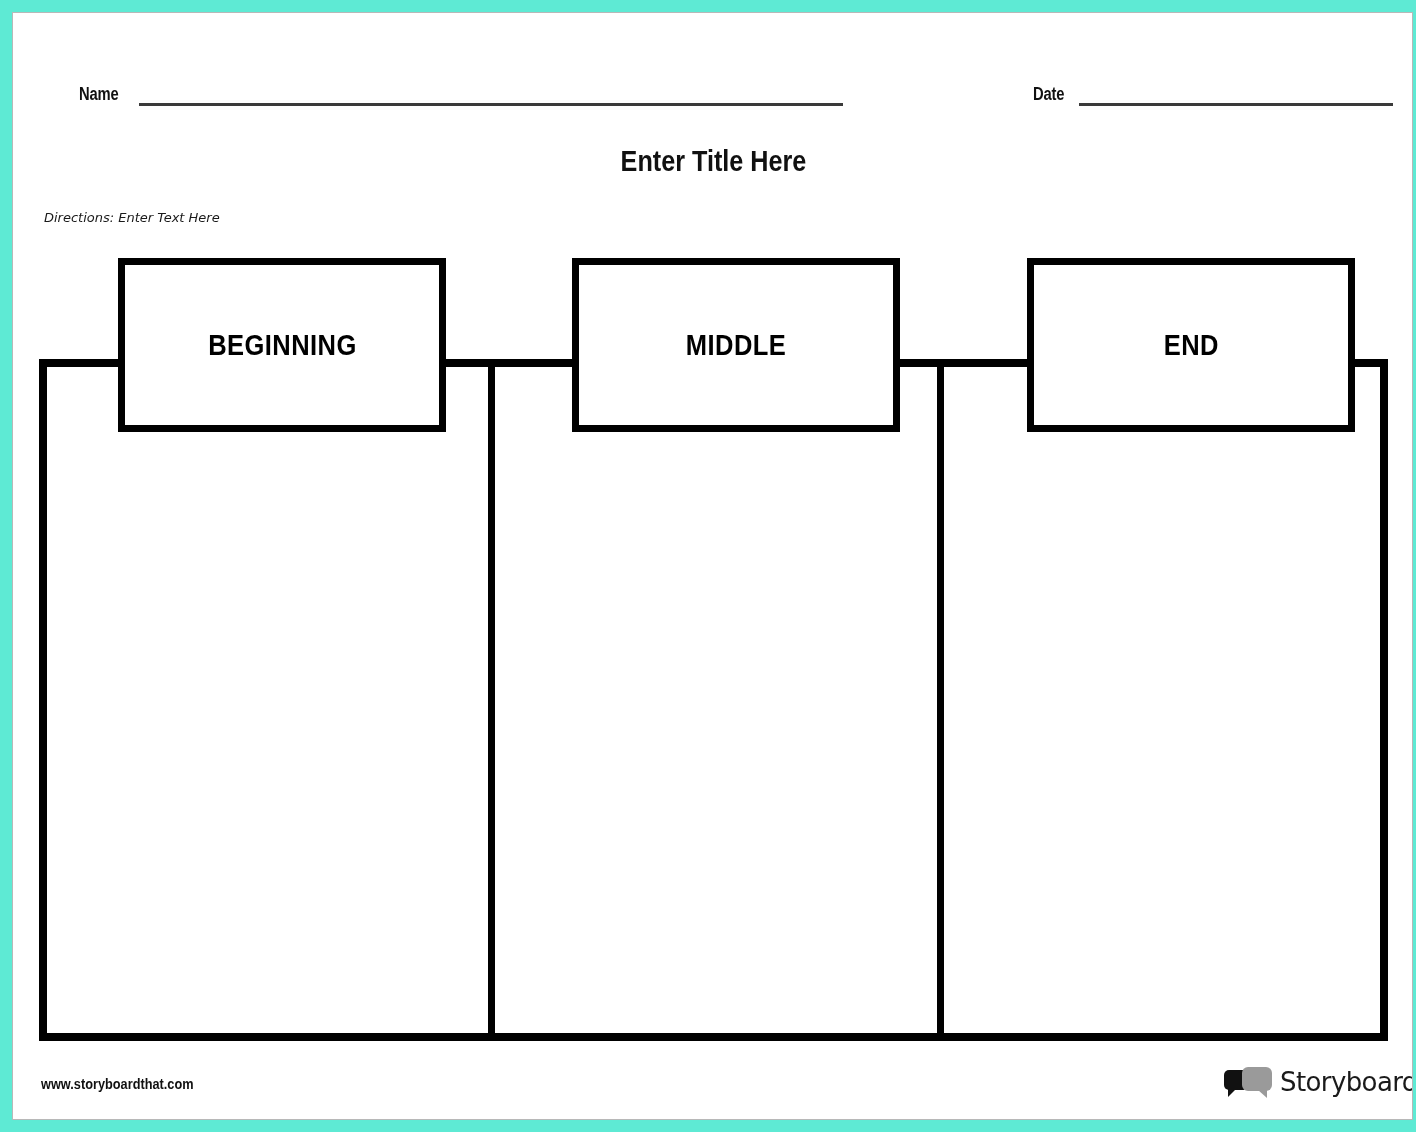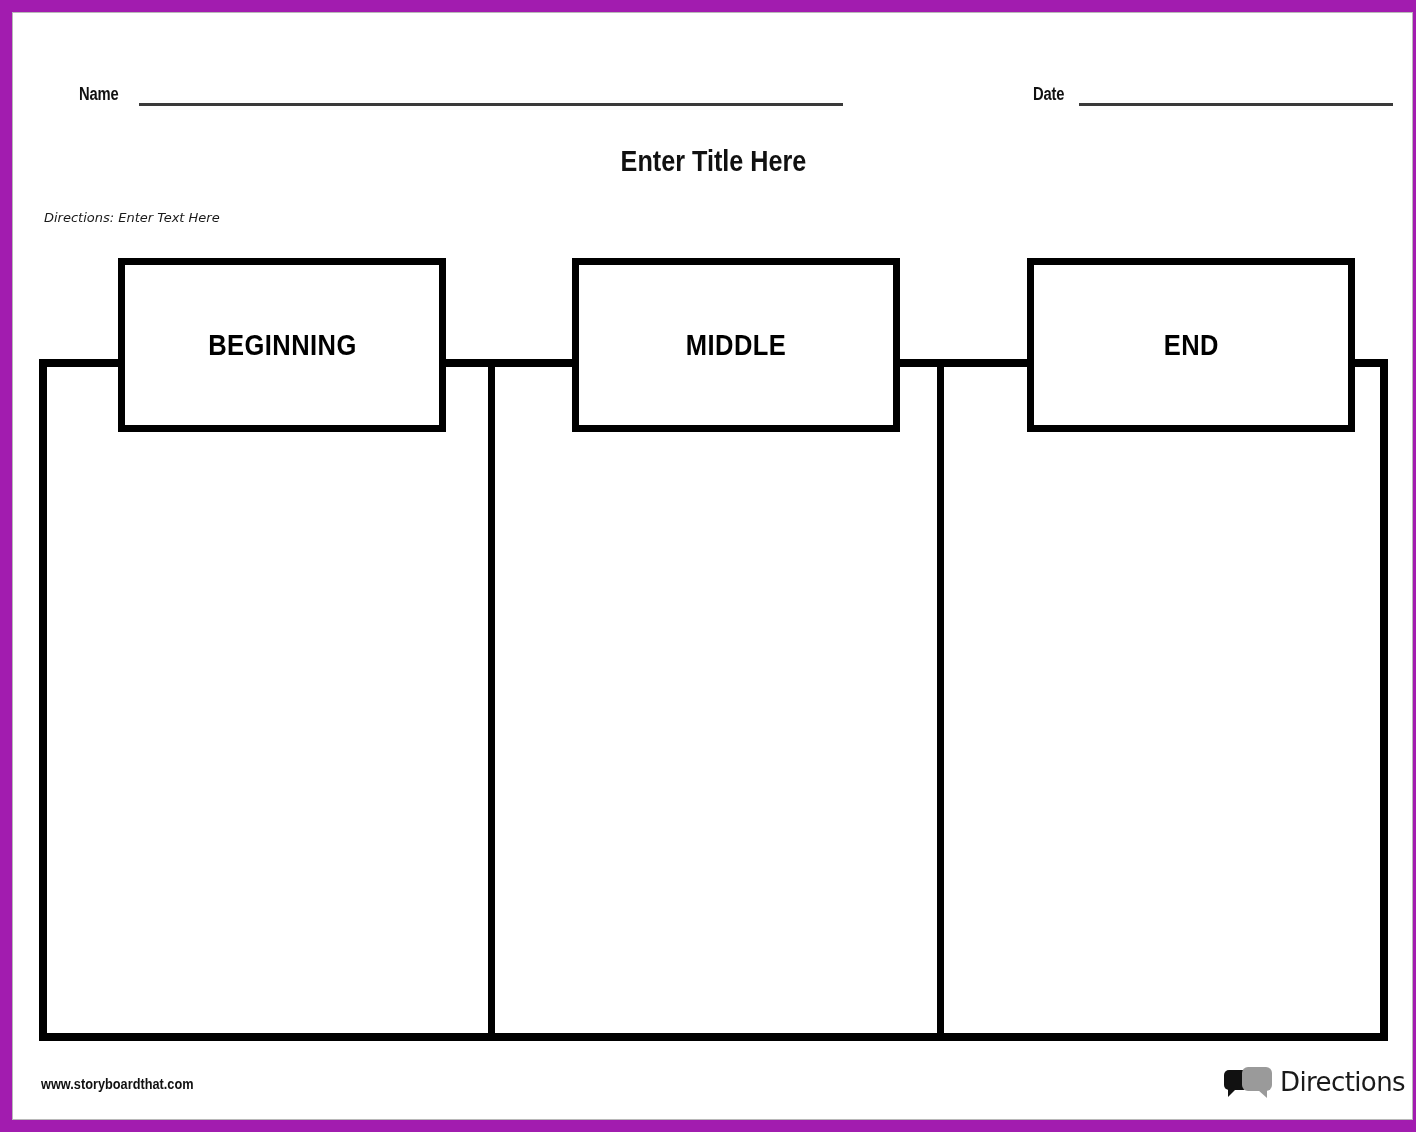--- a/index.html
+++ b/index.html
@@ -10,21 +10,21 @@
   }
   body {
     font-family: "Liberation Sans", sans-serif;
   }
 
   
   .page {
     position: relative;
     width: 1416px;
     height: 1132px;
-    background: #a21caf;
+    background: #5eead4;
     box-sizing: border-box;
     overflow: hidden;
   }
   .sheet {
     position: absolute;
     left: 12px;
     top: 12px;
     width: 1401px;
     height: 1108px;
     background: #ffffff;
@@ -268,18 +268,18 @@
       <span class="stage-label">MIDDLE</span>
     </div>
 
     <div id="site-url">www.storyboardthat.com</div>
 
     <div id="brand-logo">
       <span class="bubbles">
         <span class="bubble-dark"></span>
         <span class="bubble-grey"></span>
       </span>
-      <span class="word-a">Directions</span>
+      <span class="word-a">Storyboard</span>
 
     </div>
 
   </div>
 </div>
 
 </body></html>

